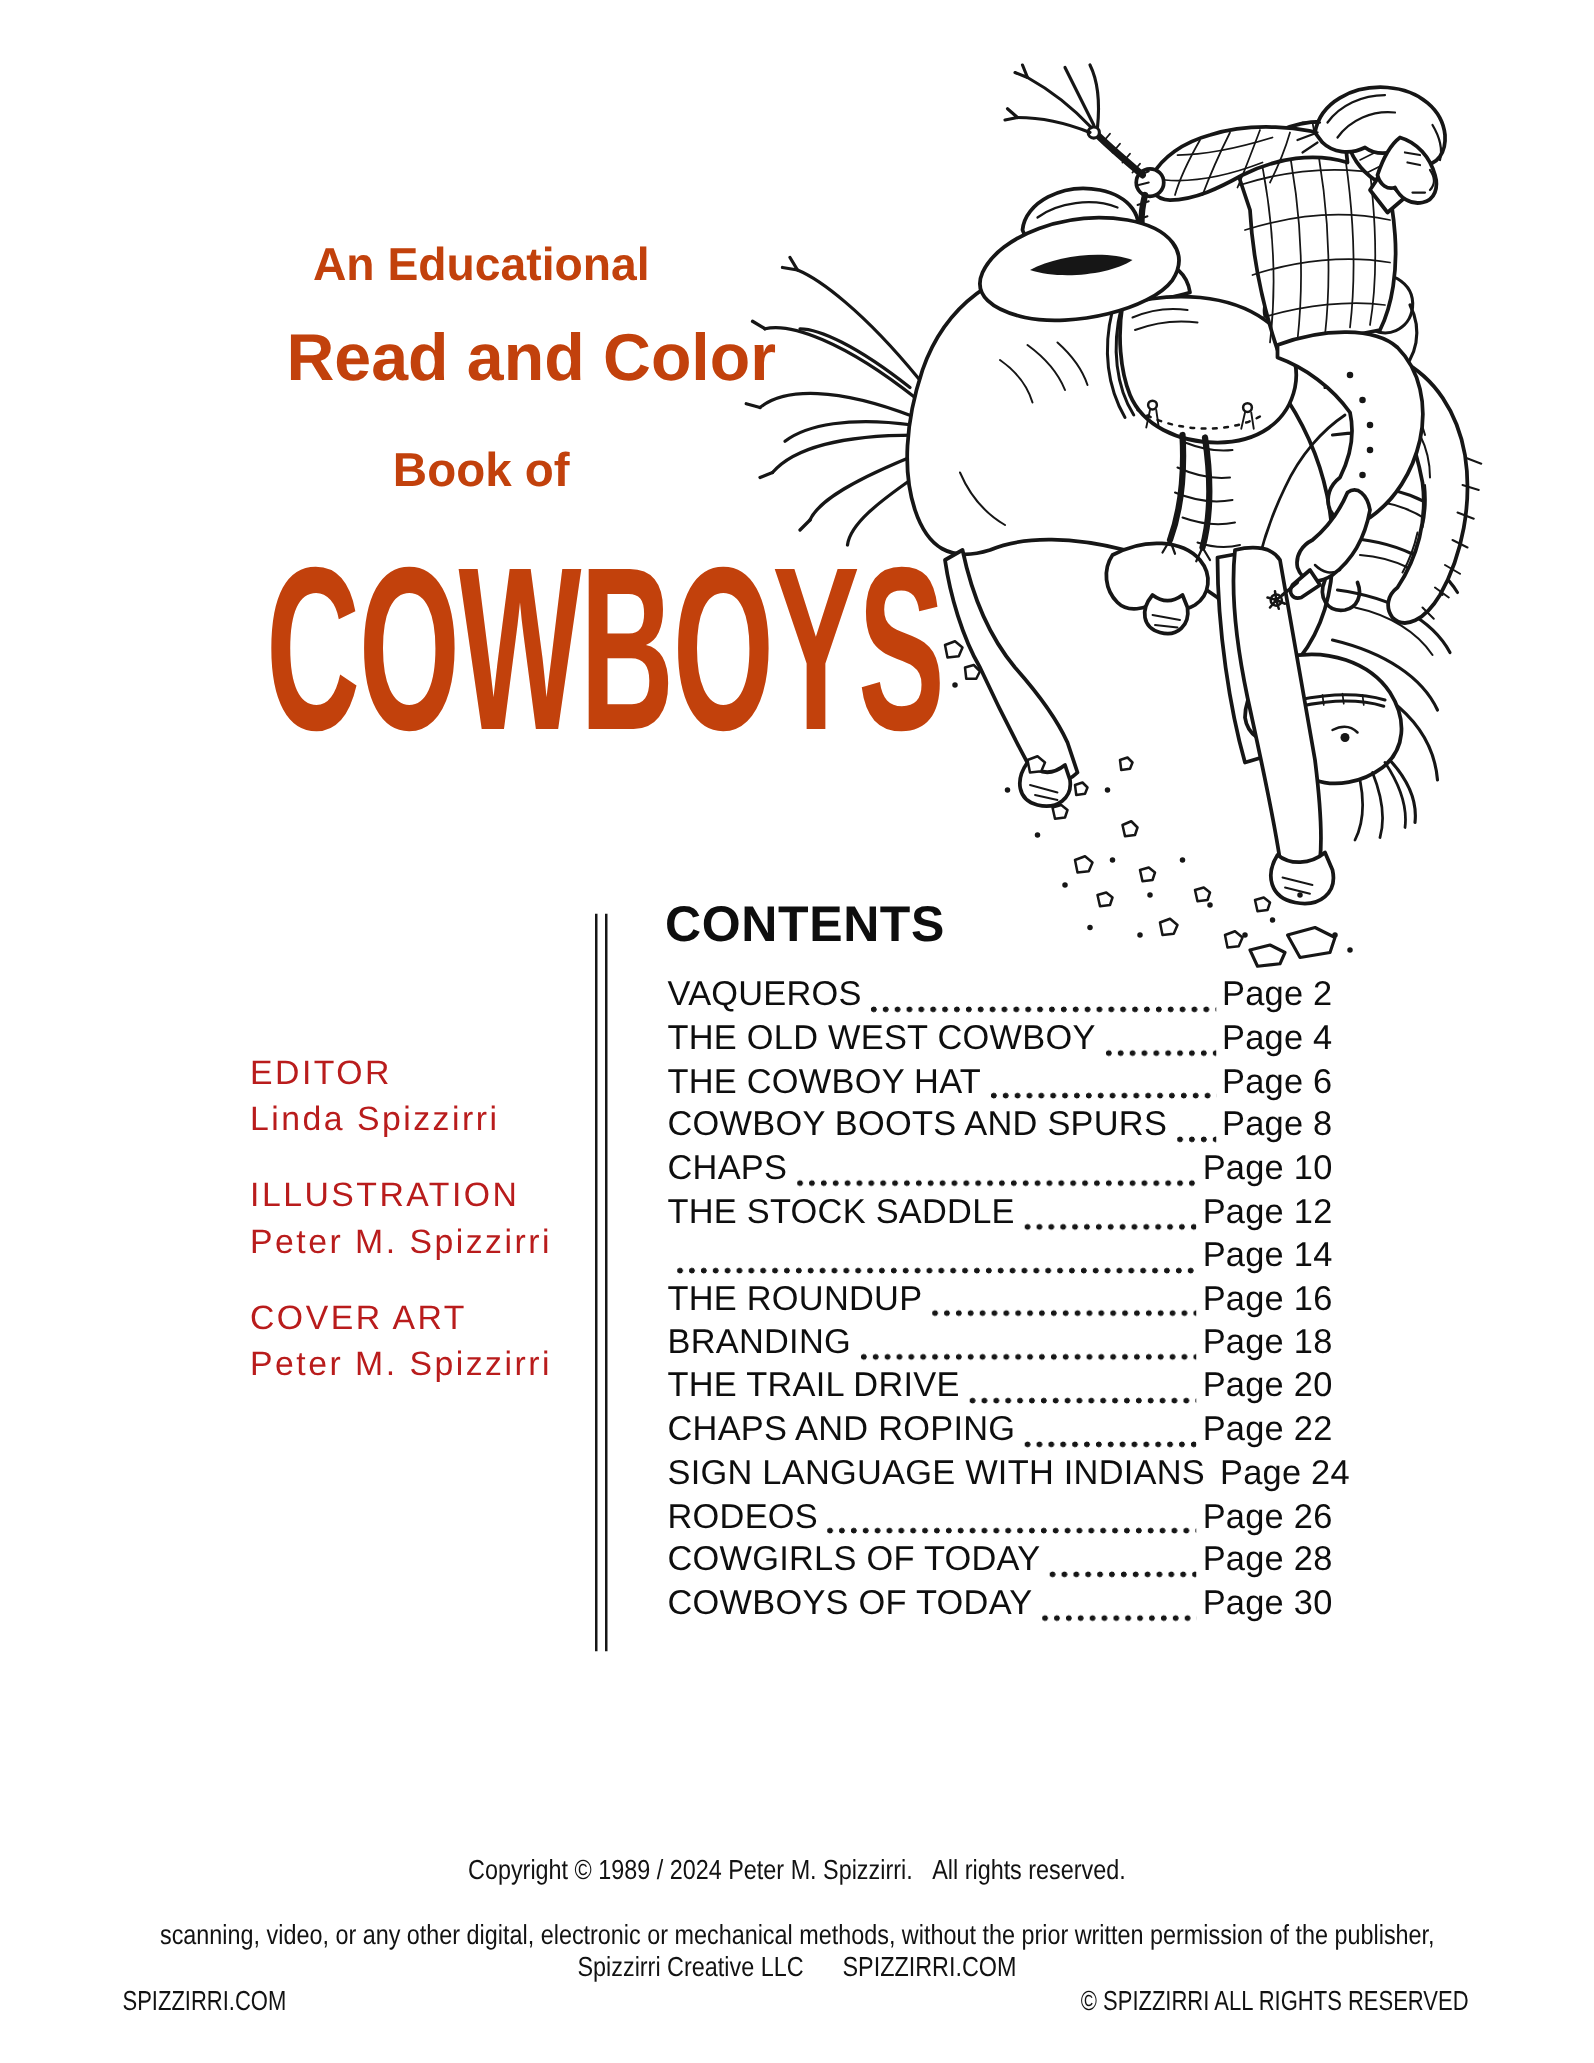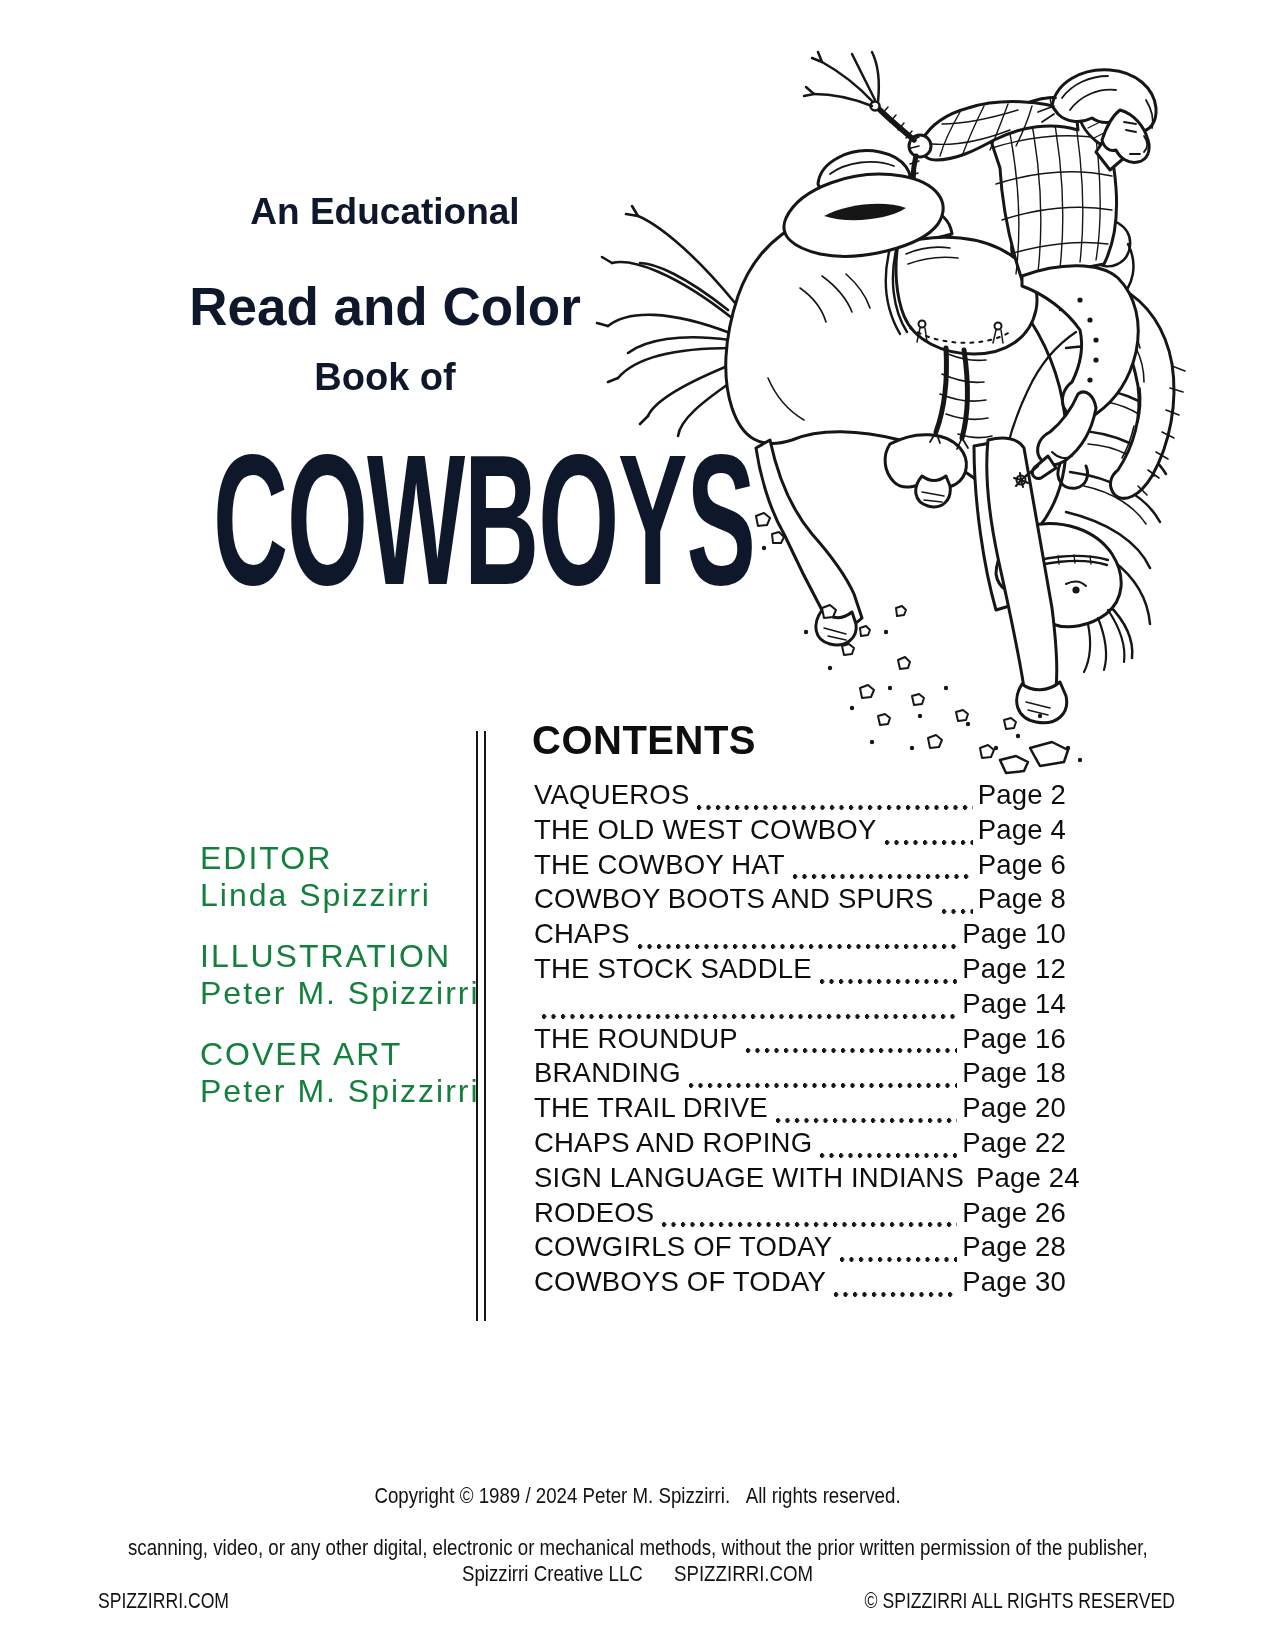--- a/index.html
+++ b/index.html
@@ -3,23 +3,23 @@
 <meta charset="utf-8">
 <style>
   html,body{margin:0;padding:0;background:#e8e8e8;}
   .page{
     position:relative;width:1275px;height:1650px;margin:0 auto;
     background:#ffffff;color:#111;overflow:hidden;
     font-family:"Liberation Sans","DejaVu Sans",sans-serif;
   }
   
   .title-line{position:absolute;left:0;width:770px;text-align:center;
-    font-weight:bold;line-height:1;white-space:nowrap;color:#0f172a;}
+    font-weight:bold;line-height:1;white-space:nowrap;color:#c2410c;}
   .t1{top:193px;font-size:37px;}
-  .t2{top:280px;font-size:53px;}
+  .t2{top:260px;font-size:53px;padding-left:40px;}
   .t3{top:358px;font-size:38px;}
   .t4{top:427px;font-size:186px;}
   .t4 .squeeze{display:inline-block;transform:scaleX(.56);transform-origin:50% 50%;
     letter-spacing:-2px;}
   
   .art{position:absolute;left:560px;top:48px;width:710px;height:730px;}
   .art svg{width:100%;height:100%;}
   
   .toc-heading{position:absolute;left:532px;top:718px;font-size:40px;
     font-weight:bold;letter-spacing:.5px;color:#0e0e0e;}
@@ -30,22 +30,22 @@
   .toc-leader{flex:1;height:7px;margin:0 5px 3px 7px;align-self:flex-end;
     background-image:radial-gradient(circle at 3px 3.5px,#161616 2.1px,rgba(0,0,0,0) 2.5px);
     background-size:9.5px 7px;background-repeat:repeat-x;background-position:left bottom;}
   .toc-page{white-space:nowrap;}
   
   .divider{position:absolute;left:476px;top:731px;height:590px;width:6px;
     border-left:2.5px solid #161616;border-right:2.5px solid #161616;}
   
   .credits{position:absolute;left:200px;top:840px;}
   .credit-group{margin-bottom:24px;}
-  .credit-role,.credit-name{font-size:32px;line-height:37px;letter-spacing:2px;
-    color:#15803d;white-space:nowrap;}
+  .credit-role,.credit-name{font-size:27px;line-height:37px;letter-spacing:2px;
+    color:#b91c1c;white-space:nowrap;}
   .copy-line{position:absolute;left:0;width:1275px;text-align:center;
     font-size:22px;line-height:26px;white-space:nowrap;color:#121212;}
   .copy-line .squeeze{display:inline-block;transform:scaleX(.85);transform-origin:50% 50%;}
   .cl1{top:1483px;} .cl2{top:1509px;} .cl3{top:1535px;} .cl4{top:1561px;}
   .footer-left{position:absolute;left:98px;top:1588px;font-size:22px;white-space:nowrap;
     color:#121212;transform:scaleX(.8);transform-origin:0 50%;}
   .footer-right{position:absolute;right:100px;top:1588px;font-size:22px;white-space:nowrap;
     color:#121212;transform:scaleX(.8);transform-origin:100% 50%;}
 </style>
 </head>

